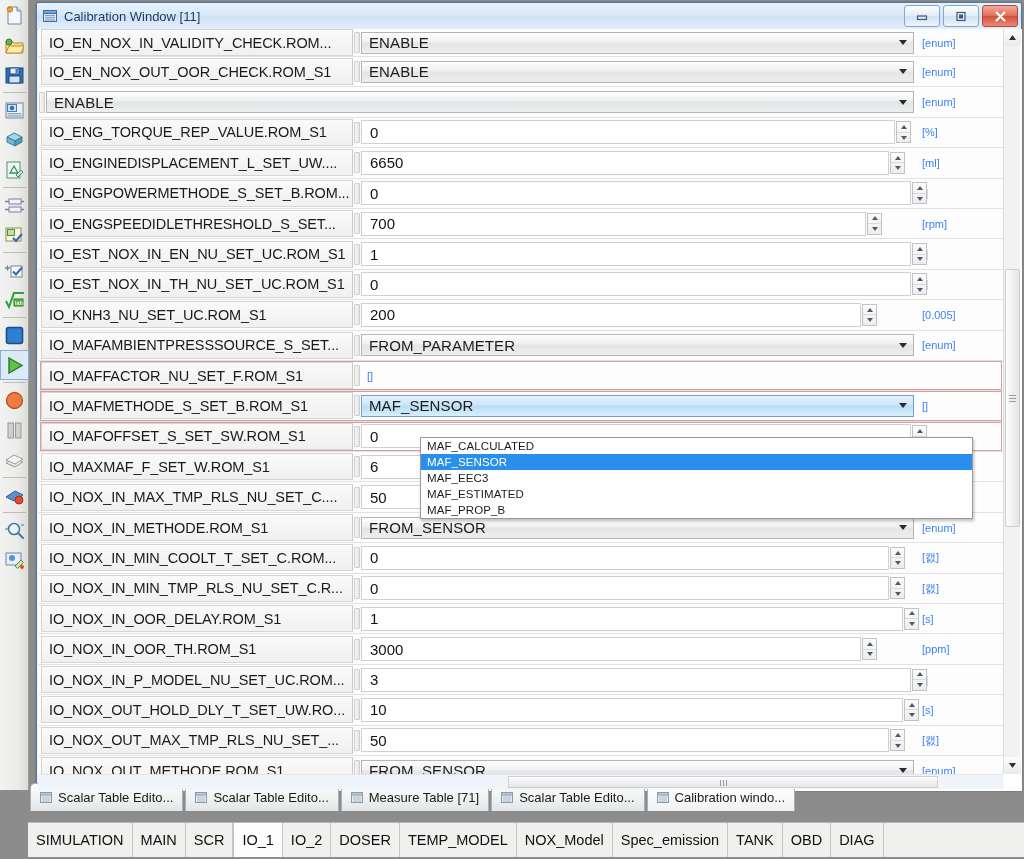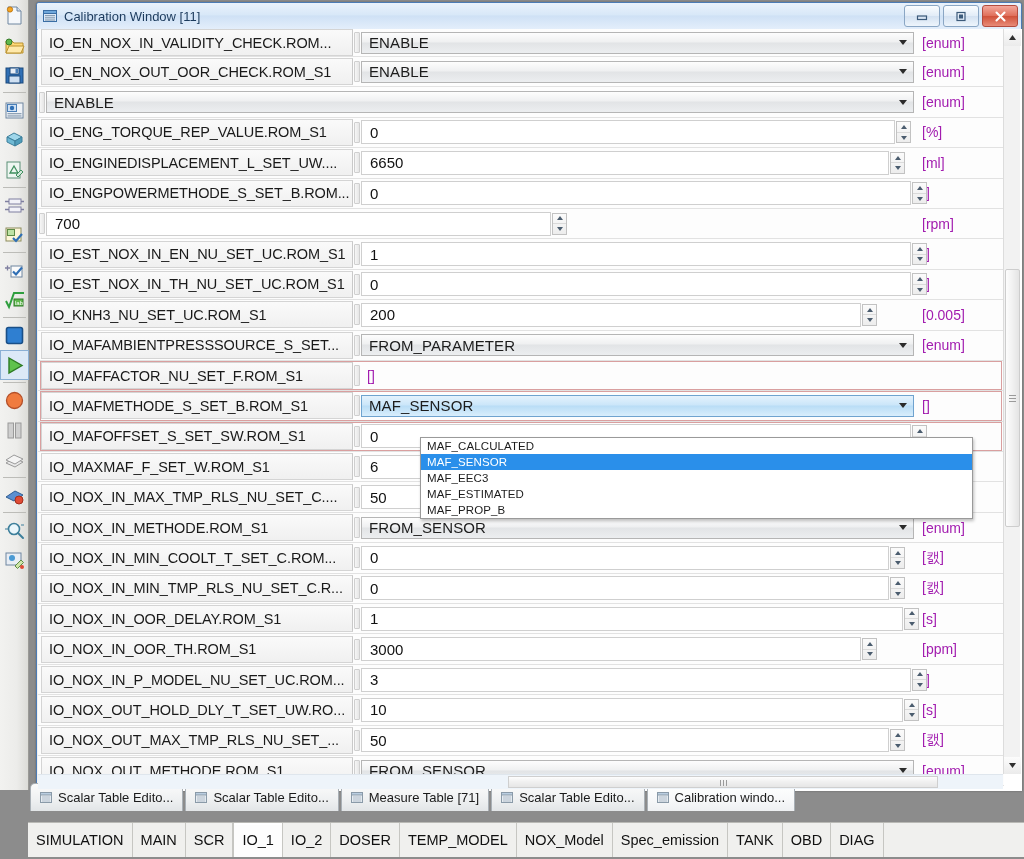--- a/index.html
+++ b/index.html
@@ -125,21 +125,21 @@
   }
   .spin div{flex:1;display:flex;align-items:center;justify-content:center;}
   .spin div:first-child{border-bottom:1px solid #dadada;}
   .sp-up{width:0;height:0;border-left:3px solid transparent;border-right:3px solid transparent;border-bottom:4px solid #4a5c6e;}
   .sp-dn{width:0;height:0;border-left:3px solid transparent;border-right:3px solid transparent;border-top:4px solid #4a5c6e;}
   
   .c-unit{
     width:88px;flex:none;height:100%;display:flex;align-items:center;
     padding-left:6px;box-sizing:border-box;
   }
-  .c-unit span{font-size:14px;color:#a21caf;white-space:nowrap;}
+  .c-unit span{font-size:11px;color:#3b82f6;white-space:nowrap;}
 
   
   .popup{
     position:absolute;left:382px;top:408px;width:551px;
     background:#fff;border:1px solid #9a9a9a;
     box-shadow:1px 2px 3px rgba(0,0,0,.25);
     z-index:40;
   }
   .popitem{
     height:16px;display:flex;align-items:center;padding-left:6px;
@@ -488,20 +488,23 @@
                 <div>
                   <span class="sp-dn"></span>
                 </div>
               </div>
             </div>
             <div class="c-unit">
               <span>[]</span>
             </div>
           </div>
           <div class="row">
+            <div class="c-name">
+              <span>IO_ENGSPEEDIDLETHRESHOLD_S_SET...</span>
+            </div>
             <div class="gripper"></div>
             <div class="c-val">
               <div class="txtbox" style="flex: 0 0 505px;">
                 <span>700</span>
               </div>
               <div class="spin">
                 <div>
                   <span class="sp-up"></span>
                 </div>
                 <div>

